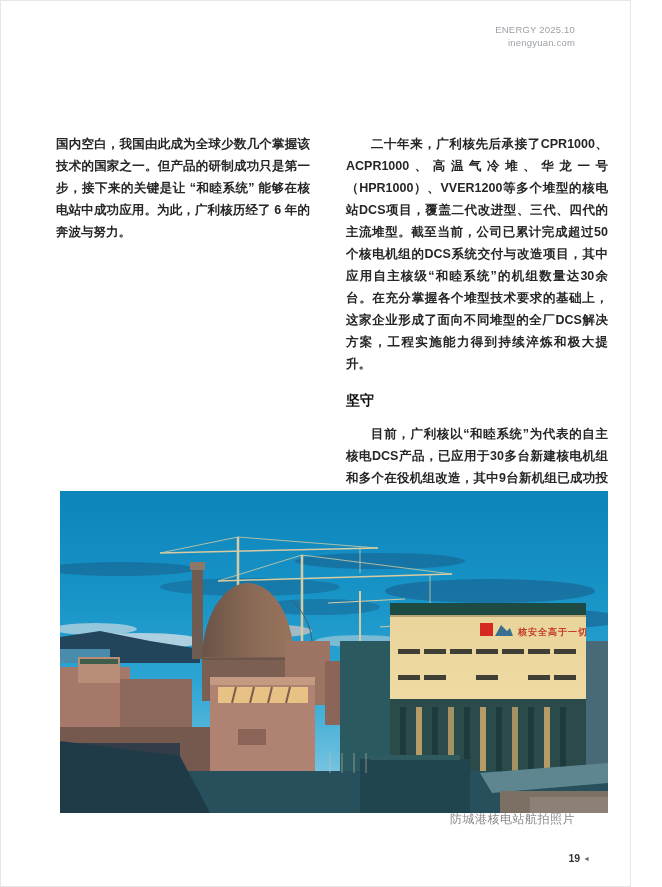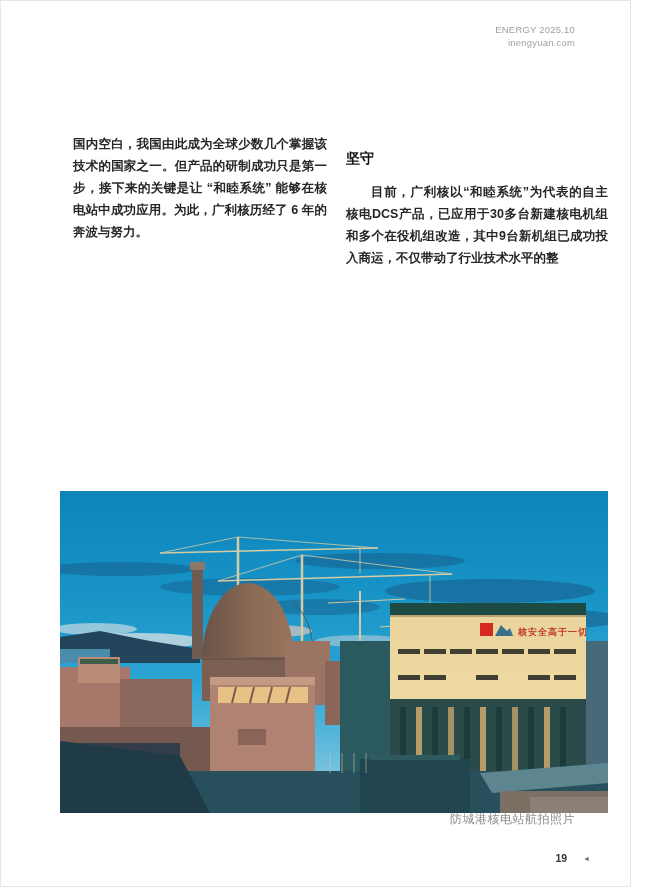--- a/index.html
+++ b/index.html
@@ -7,55 +7,56 @@
     position:relative;width:631px;height:887px;background:#ffffff;
     font-family:"Liberation Sans",sans-serif;color:#222;
     box-sizing:border-box;border:1px solid #e7e7e7;overflow:hidden;
   }
   .header{
     position:absolute;top:22px;right:55px;text-align:right;
     font-size:9.5px;line-height:13px;color:#9ca1a6;letter-spacing:.2px;
   }
   .col{position:absolute;top:132px;font-size:12.5px;line-height:22px;
     font-weight:600;color:#262626;text-align:justify;}
-  .col-left{left:72px;width:254px;}
+  .col-left{left:55px;width:254px;}
   .col-right{left:345px;width:262px;}
   .col p{margin:0;text-indent:2em;}
   .col p.noindent{text-indent:0;}
   .col h3{font-size:14px;font-weight:bold;color:#111;margin:14px 0 12px 0;text-indent:0;}
   .photo{
     position:absolute;left:59px;top:490px;width:548px;height:322px;
     overflow:hidden;background:#a3a3a3;
   }
   .photo svg{display:block;width:548px;height:322px;}
   .caption{
     position:absolute;top:810px;right:55px;text-align:right;
     font-size:12px;color:#8a8a8a;letter-spacing:.5px;
   }
   .pagenum{
-    position:absolute;top:851px;right:40px;display:flex;align-items:center;gap:16px;
+    position:absolute;top:851px;right:40px;display:flex;align-items:center;gap:3px;
   }
   .pagenum .num{font-size:10.5px;font-weight:bold;color:#333;}
   .pagenum .tri{font-size:7px;color:#666;line-height:1;}
 </style>
 </head>
 <body>
 
 <div class="page">
 
   <div class="header">
     <div>ENERGY 2025.10</div>
     <div>inengyuan.com</div>
   </div>
 
   <div class="col col-left">
     <p class="noindent">国内空白，我国由此成为全球少数几个掌握该技术的国家之一。但产品的研制成功只是第一步，接下来的关键是让 “和睦系统” 能够在核电站中成功应用。为此，广利核历经了 6 年的奔波与努力。</p>
   </div>
 
   <div class="col col-right">
+    <p>二十年来，广利核先后承接了CPR1000、ACPR1000、高温气冷堆、华龙一号（HPR1000）、VVER1200等多个堆型的核电站DCS项目，覆盖二代改进型、三代、四代的主流堆型。截至当前，公司已累计完成超过50个核电机组的DCS系统交付与改造项目，其中应用自主核级“和睦系统”的机组数量达30余台。在充分掌握各个堆型技术要求的基础上，这家企业形成了面向不同堆型的全厂DCS解决方案，工程实施能力得到持续淬炼和极大提升。</p>
     <h3>坚守</h3>
     <p>目前，广利核以“和睦系统”为代表的自主核电DCS产品，已应用于30多台新建核电机组和多个在役机组改造，其中9台新机组已成功投入商运，不仅带动了行业技术水平的整</p>
   </div>
 
   <div class="photo">
     <svg viewBox="0 0 548 322" xmlns="http://www.w3.org/2000/svg">
       <defs>
         <linearGradient id="sky" x1="0" y1="0" x2="0" y2="1">
           <stop offset="0" stop-color="#0d84ba"></stop>
           <stop offset="0.35" stop-color="#1995c8"></stop>

